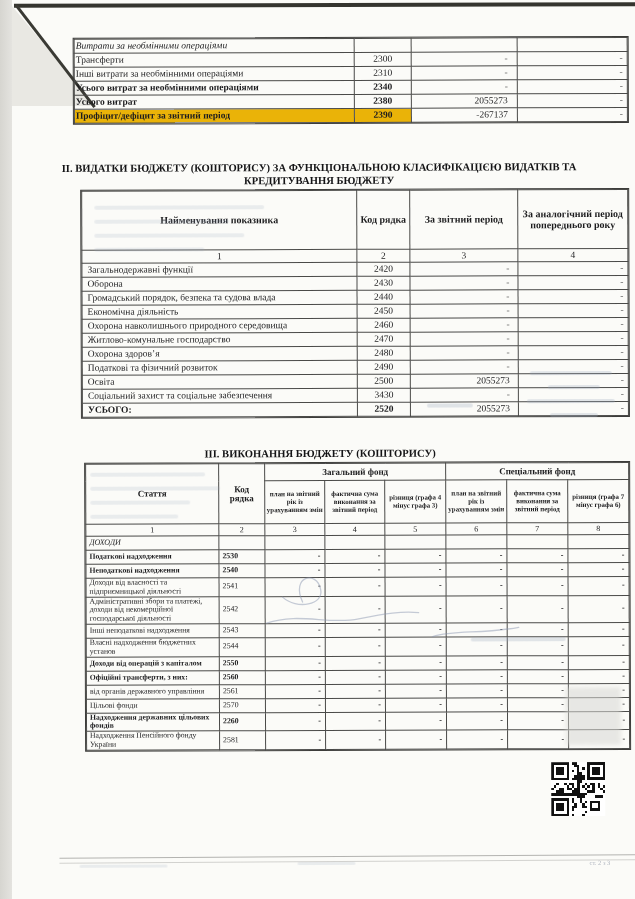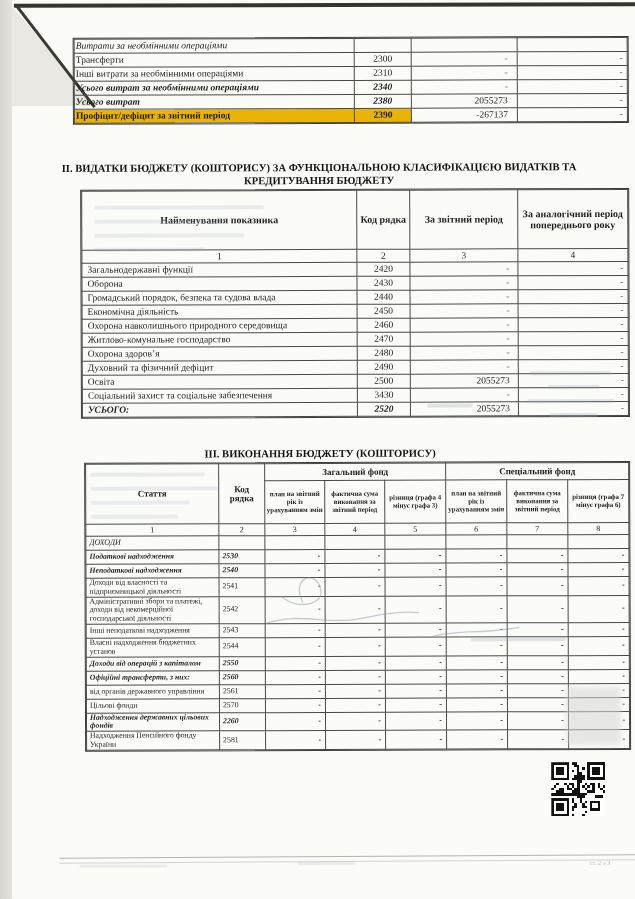--- a/index.html
+++ b/index.html
@@ -30,21 +30,21 @@
   .t1,.t2,.t3{outline:1px solid #3c3c3a;}
 
   
   .t1{left:75px;top:38px;width:553px;font-size:9.5px;}
   .t1 td{height:13px;line-height:11.5px;}
   .t1 .lbl{text-align:left;padding-left:1px;}
   .t1 .code{text-align:center;}
   .t1 .val{text-align:right;padding-right:9px;}
   .t1 .val2{text-align:right;padding-right:4px;}
   tr.it .lbl{font-style:italic;}
-  tr.bi .lbl,tr.bi .code{font-weight:700;font-style:italic;}
+  tr.bi .lbl,tr.bi .code{font-weight:700;}
   tr.b .lbl,tr.b .code{font-weight:700;}
   tr.hl .lbl,tr.hl .code{background:#eab308;}
 
   
   .sec-title{position:absolute;left:40px;width:560px;text-align:center;
     font-weight:700;font-size:10.6px;line-height:13px;color:#141416;}
   .title2{top:161px;}
   .title3{top:447px;}
 
   
@@ -214,21 +214,21 @@
         </tr>
 
         <tr>
           <td class="lbl">Охорона здоров’я</td>
           <td class="code">2480</td>
           <td class="val">-</td>
           <td class="val2">-</td>
         </tr>
 
         <tr>
-          <td class="lbl">Духовний та фізичний дефіцит</td>
+          <td class="lbl">Податкові та фізичний розвиток</td>
           <td class="code">2490</td>
           <td class="val">-</td>
           <td class="val2">-</td>
         </tr>
 
         <tr>
           <td class="lbl">Освіта</td>
           <td class="code">2500</td>
           <td class="val">2055273</td>
           <td class="val2">-</td>

